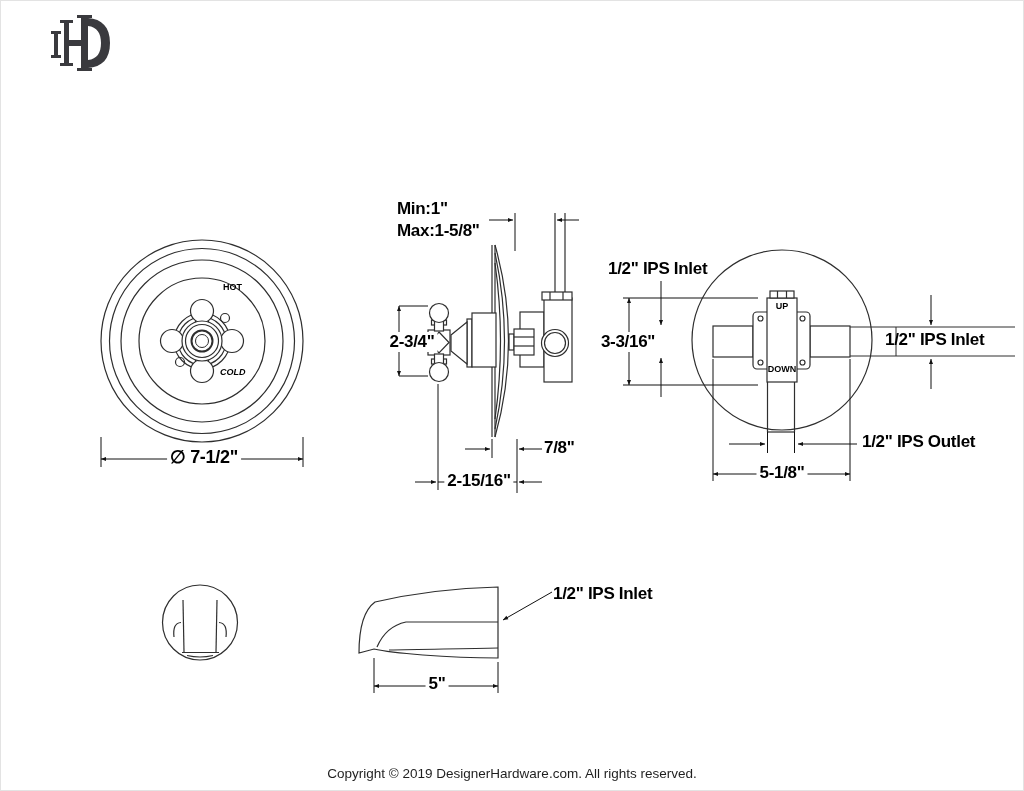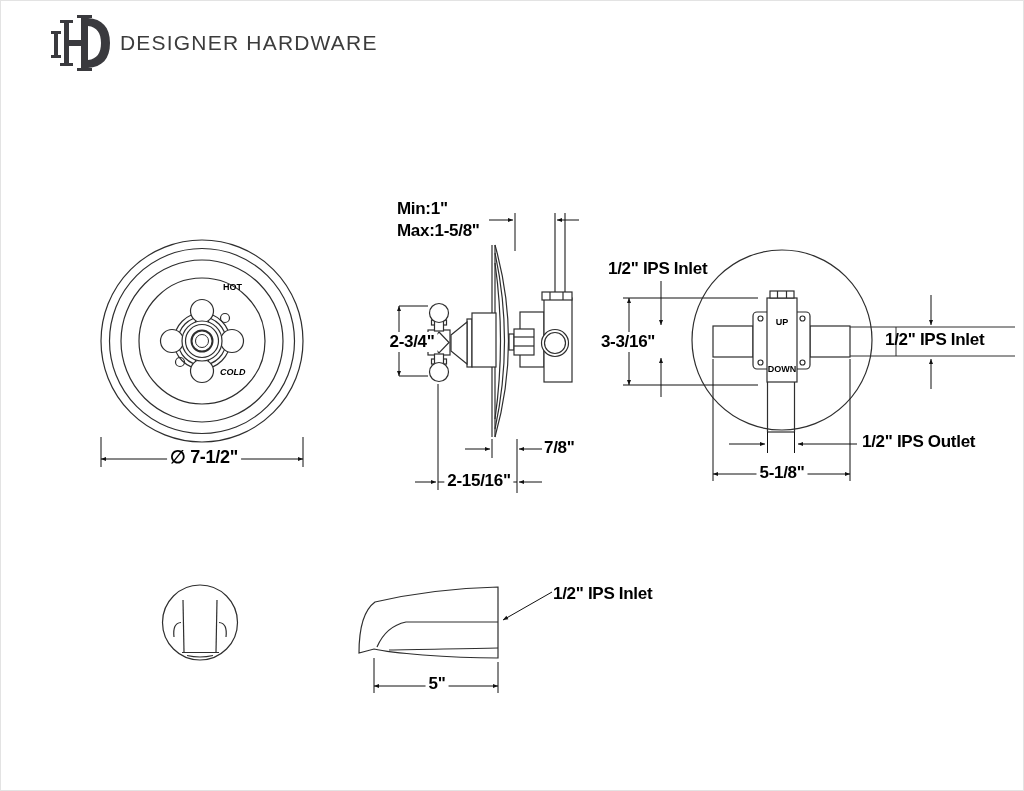--- a/index.html
+++ b/index.html
@@ -30,21 +30,20 @@
       <rect x="9" y="5" width="13" height="3"></rect>
       <rect x="13" y="8" width="5" height="40"></rect>
       <rect x="9" y="48" width="13" height="3"></rect>
       <rect x="26" y="0" width="15" height="3"></rect>
       <rect x="30" y="3" width="7" height="50"></rect>
       <rect x="26" y="53" width="15" height="3"></rect>
       <rect x="13" y="25" width="22" height="6"></rect>
       <path d="M37,3 C51,4 59,12 59,28 C59,44 51,52 37,53 L37,45 C46,44 50,38 50,28 C50,18 46,12 37,11 Z"></path>
     </g>
   </svg>
-  <span class="brand-name">DESIGNER HARDWARE</span>
 
   <svg class="draw" width="1024" height="791" viewBox="0 0 1024 791">
     <defs>
       <marker id="arr" viewBox="0 0 10 10" refX="10" refY="5" markerWidth="13" markerHeight="5" orient="auto-start-reverse">
         <path d="M0,1 L10,5 L0,9 Z" fill="#111"></path>
       </marker>
     </defs>
 
     <g stroke="#2e2e2e" fill="none" stroke-width="1.2">
       <circle cx="201" cy="340" r="101"></circle>
@@ -216,19 +215,20 @@
   <span class="lbl fs17" style="left:396px;top:220px;">Max:1-5/8"</span>
   <span class="lbl fs17 ctr bgw" style="left:411px;top:331px;">2-3/4"</span>
   <span class="lbl fs17" style="left:543px;top:437px;">7/8"</span>
   <span class="lbl fs17 ctr bgw" style="left:478px;top:470px;">2-15/16"</span>
 
   <span class="lbl fs17" style="left:607px;top:258px;">1/2" IPS Inlet</span>
   <span class="lbl fs17 ctr bgw" style="left:627px;top:331px;">3-3/16"</span>
   <span class="lbl fs17" style="left:884px;top:329px;">1/2" IPS Inlet</span>
   <span class="lbl fs17" style="left:861px;top:431px;">1/2" IPS Outlet</span>
   <span class="lbl fs17 ctr bgw" style="left:781px;top:462px;">5-1/8"</span>
-  <span class="lbl fs8 ctr" style="left:781px;top:316px;">UP</span>
+  <span class="lbl fs8 ctr" style="left:781px;top:300px;">UP</span>
   <span class="lbl fs8 ctr" style="left:781px;top:363px;text-align:center;">DOWN</span>
 
   <span class="lbl fs17" style="left:552px;top:583px;">1/2" IPS Inlet</span>
   <span class="lbl fs17 ctr bgw" style="left:436px;top:673px;">5"</span>
 
+  <span class="copy">Copyright © 2019 DesignerHardware.com. All rights reserved.</span>
 </div>
 
 </body></html>

